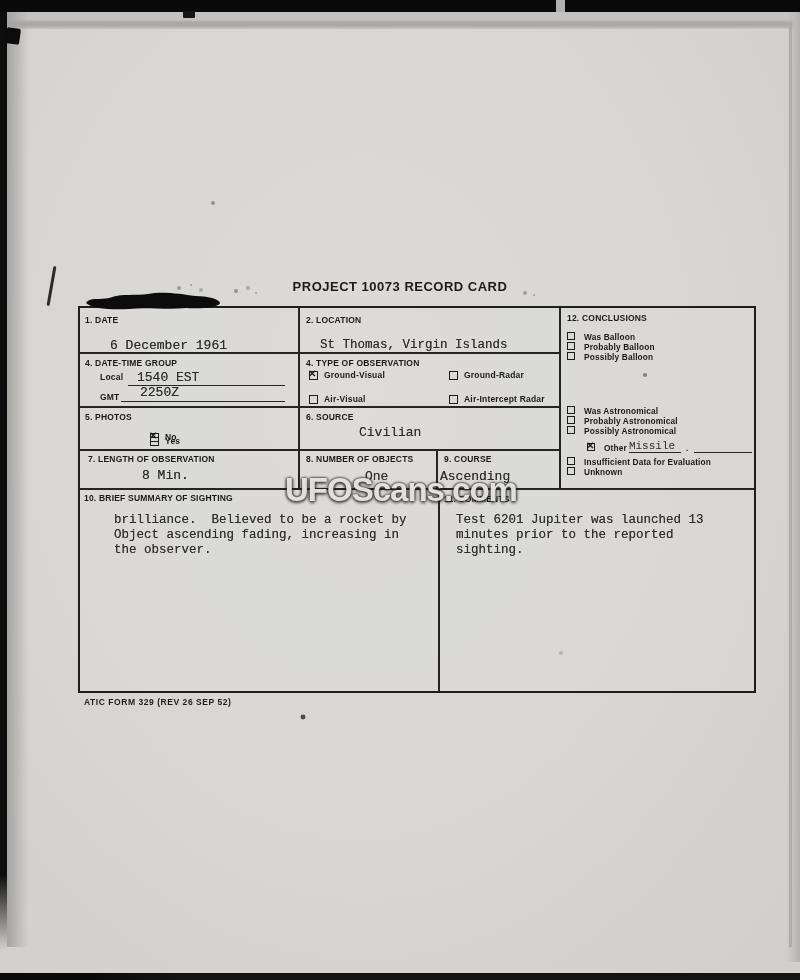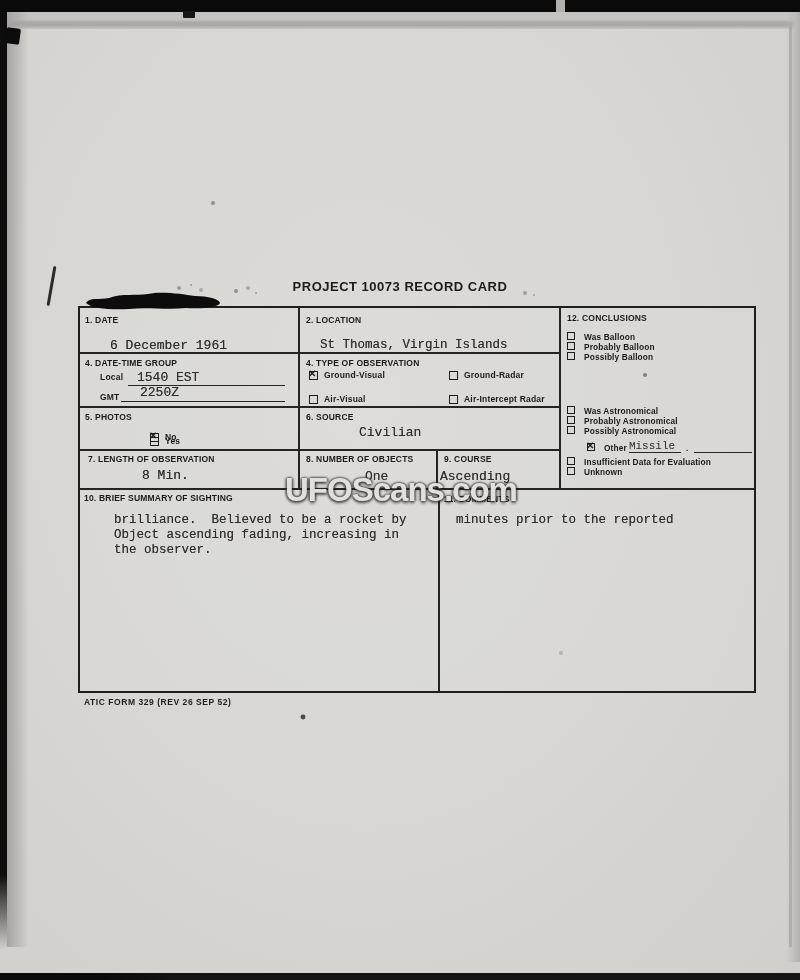--- a/index.html
+++ b/index.html
@@ -170,21 +170,23 @@
 
   <div class="lbl" style="left:4px;top:185px;">10. BRIEF SUMMARY OF SIGHTING</div>
   <div style="position:absolute;left:34px;top:205px;">
     <div class="twl">brilliance.  Believed to be a rocket by</div>
     <div class="twl">Object ascending fading, increasing in</div>
     <div class="twl">the observer.</div>
   </div>
 
   <div class="lbl" style="left:364px;top:186px;">11. COMMENTS</div>
   <div style="position:absolute;left:376px;top:205px;">
+    <div class="twl">Test 6201 Jupiter was launched 13</div>
     <div class="twl">minutes prior to the reported</div>
+    <div class="twl">sighting.</div>
   </div>
 
   <div class="lbl" style="left:487px;top:5px;">12. CONCLUSIONS</div>
 
   <div class="cgroup" style="top:24px;">
     <div class="citem">
       <span class="cb"></span>
       <span class="clbl">Was Balloon</span>
     </div>
     <div class="citem">

